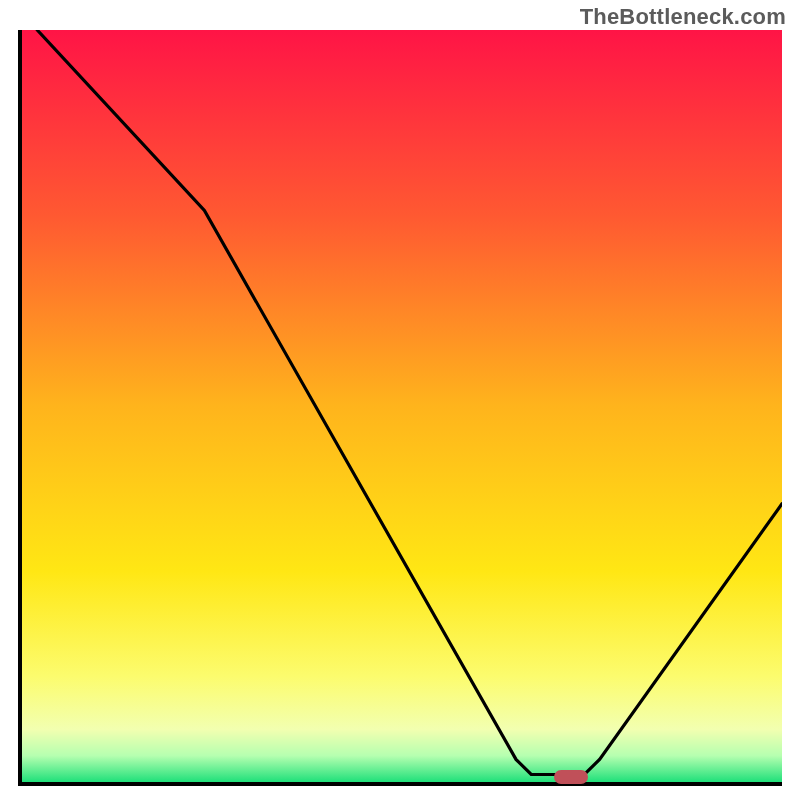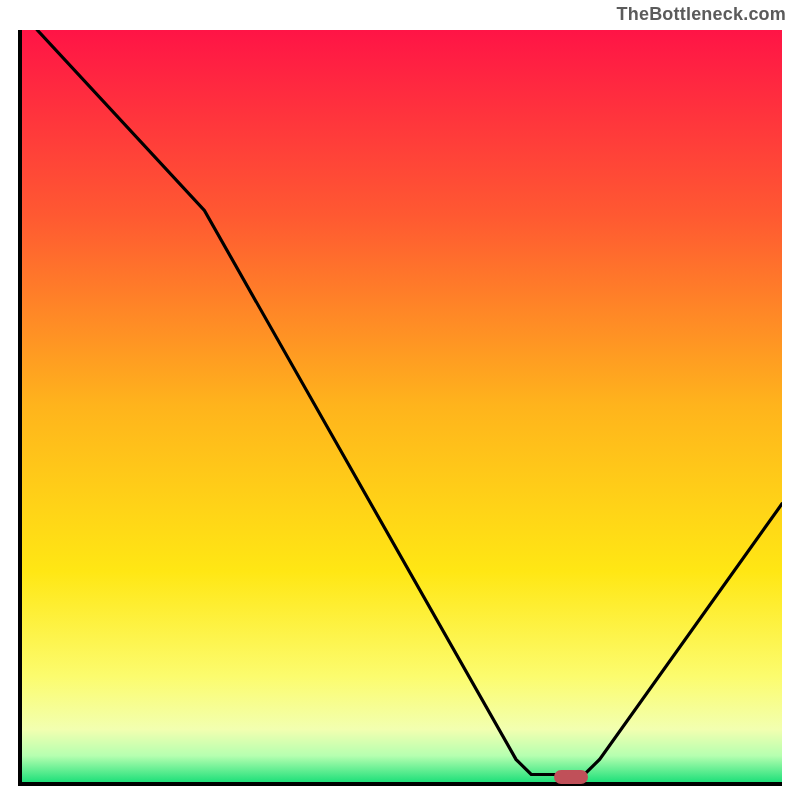--- a/index.html
+++ b/index.html
@@ -12,21 +12,21 @@
   }
   .frame {
     position: relative;
     width: 800px;
     height: 800px;
   }
   .attribution {
     position: absolute;
     top: 4px;
     right: 14px;
-    font-size: 18px;
+    font-size: 22px;
     font-weight: 600;
     color: #5b5b5b;
     letter-spacing: 0.2px;
   }
   .plot-box {
     position: absolute;
     left: 18px;
     top: 30px;
     width: 764px;
     height: 756px;

